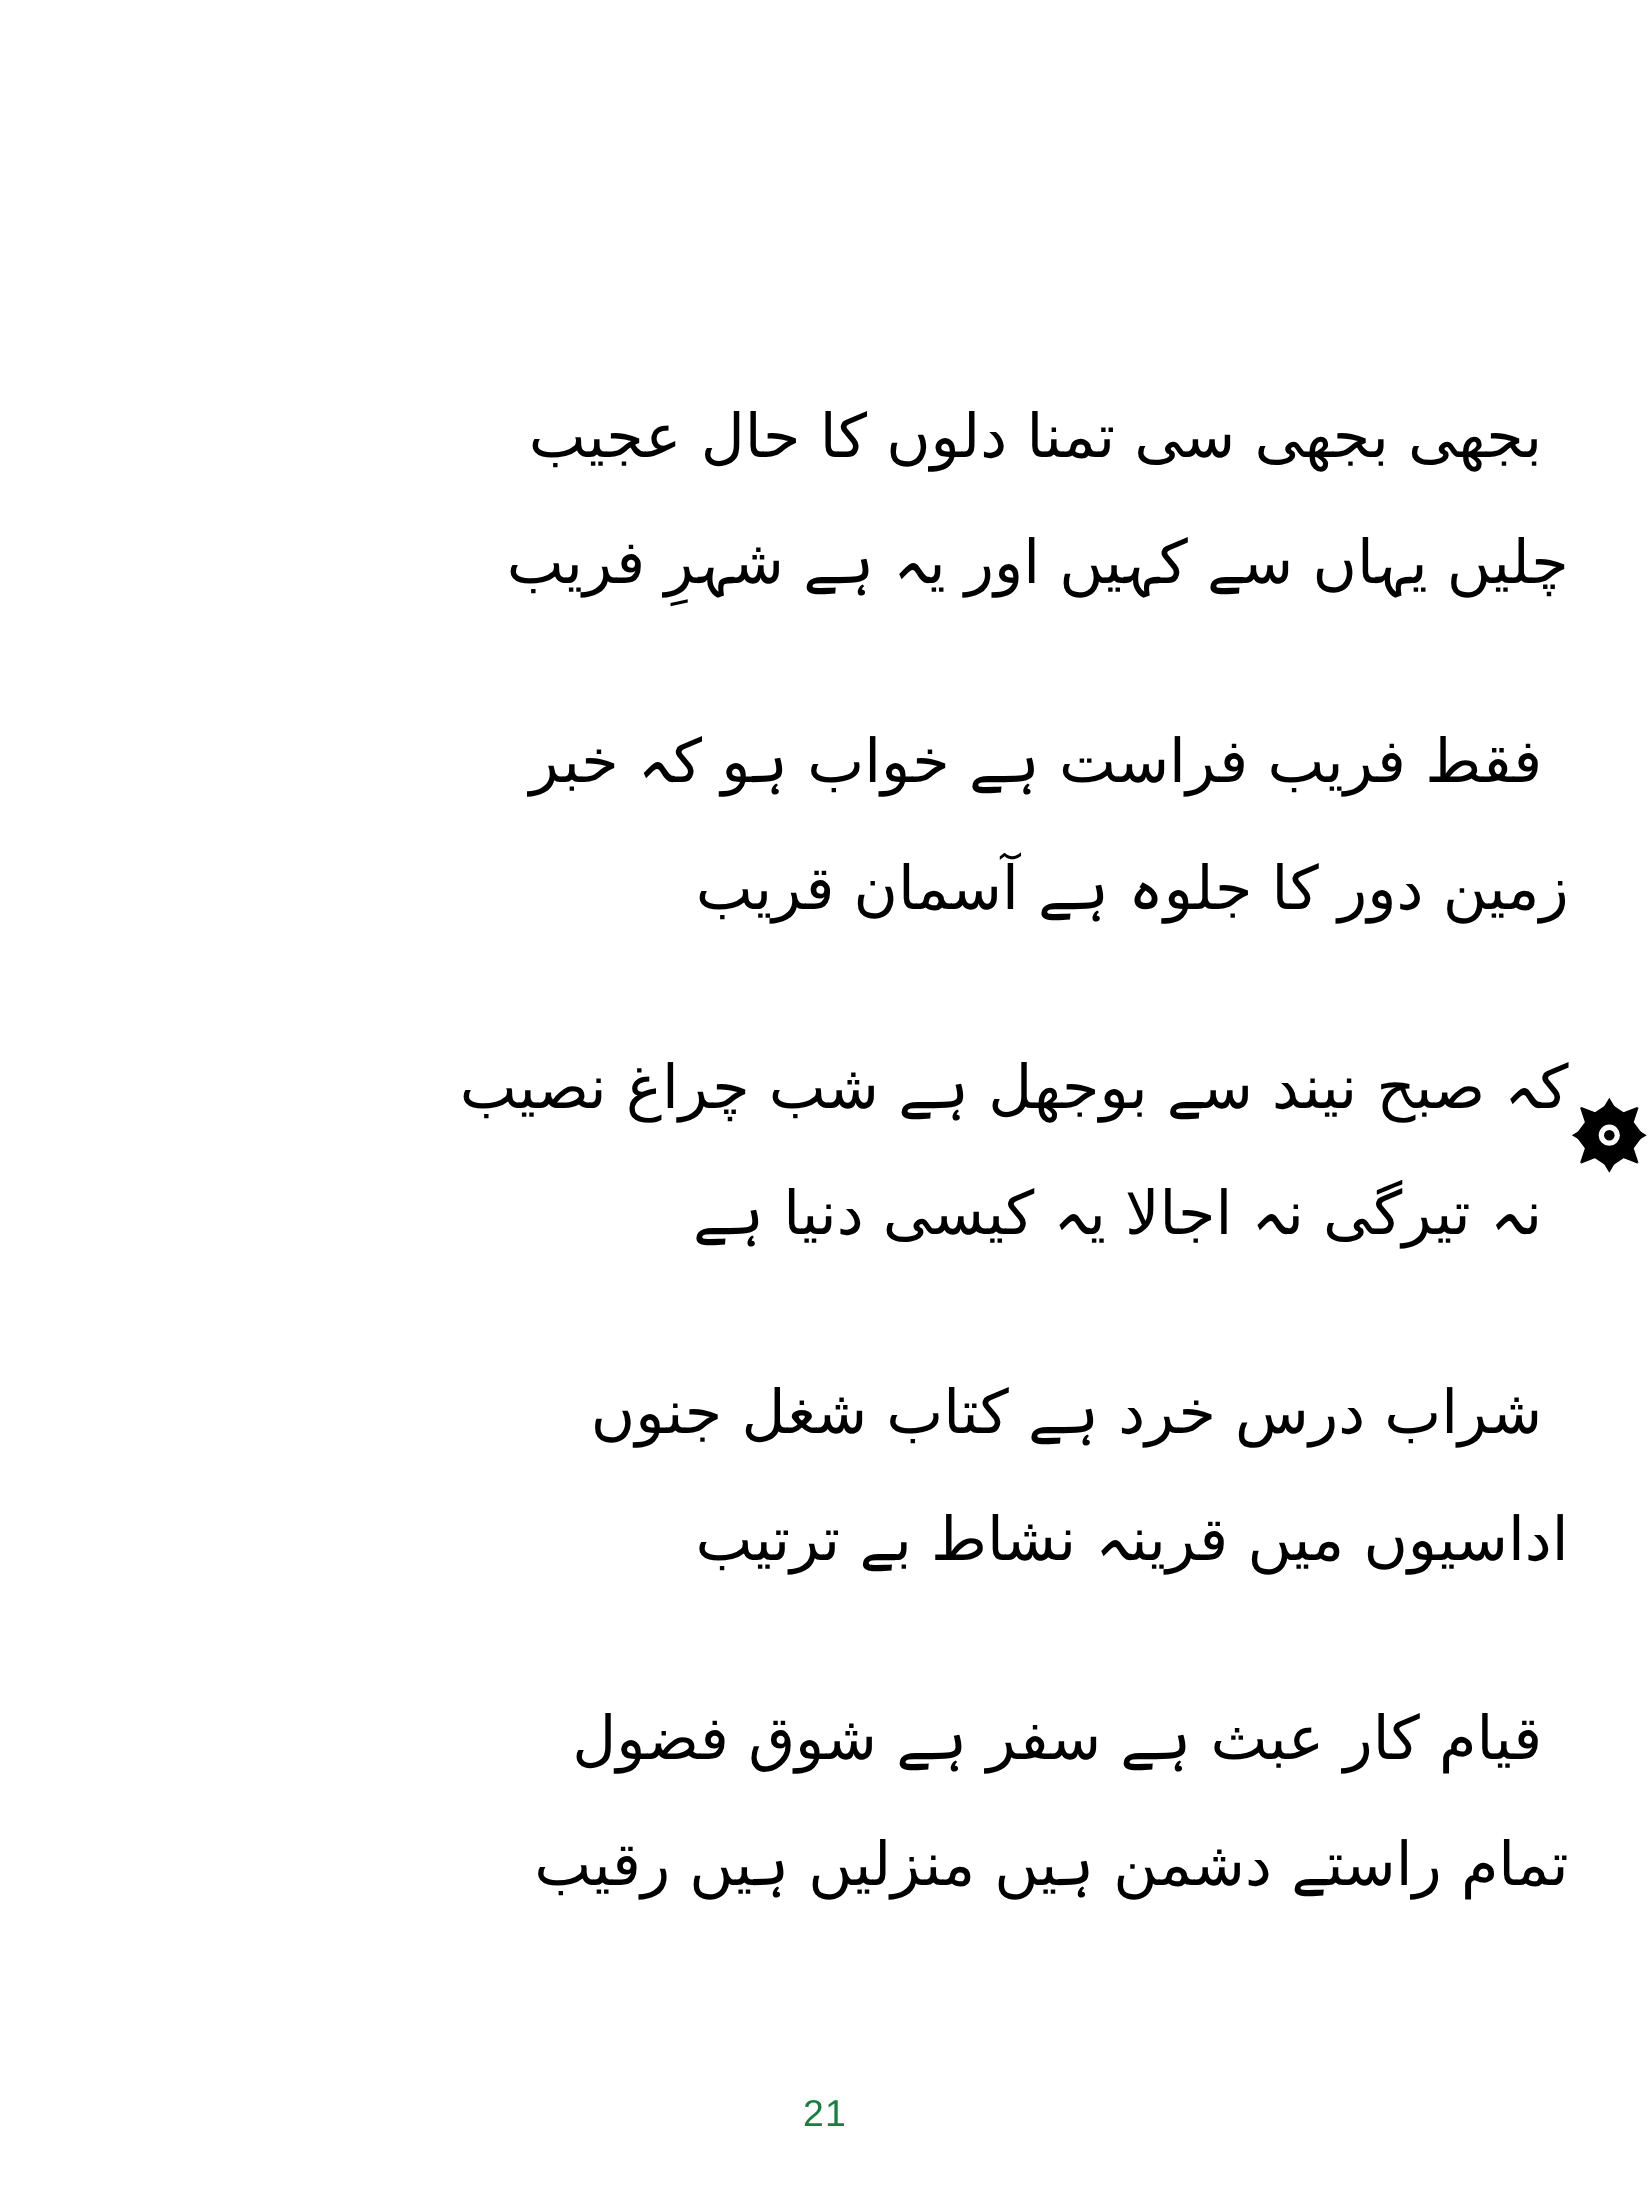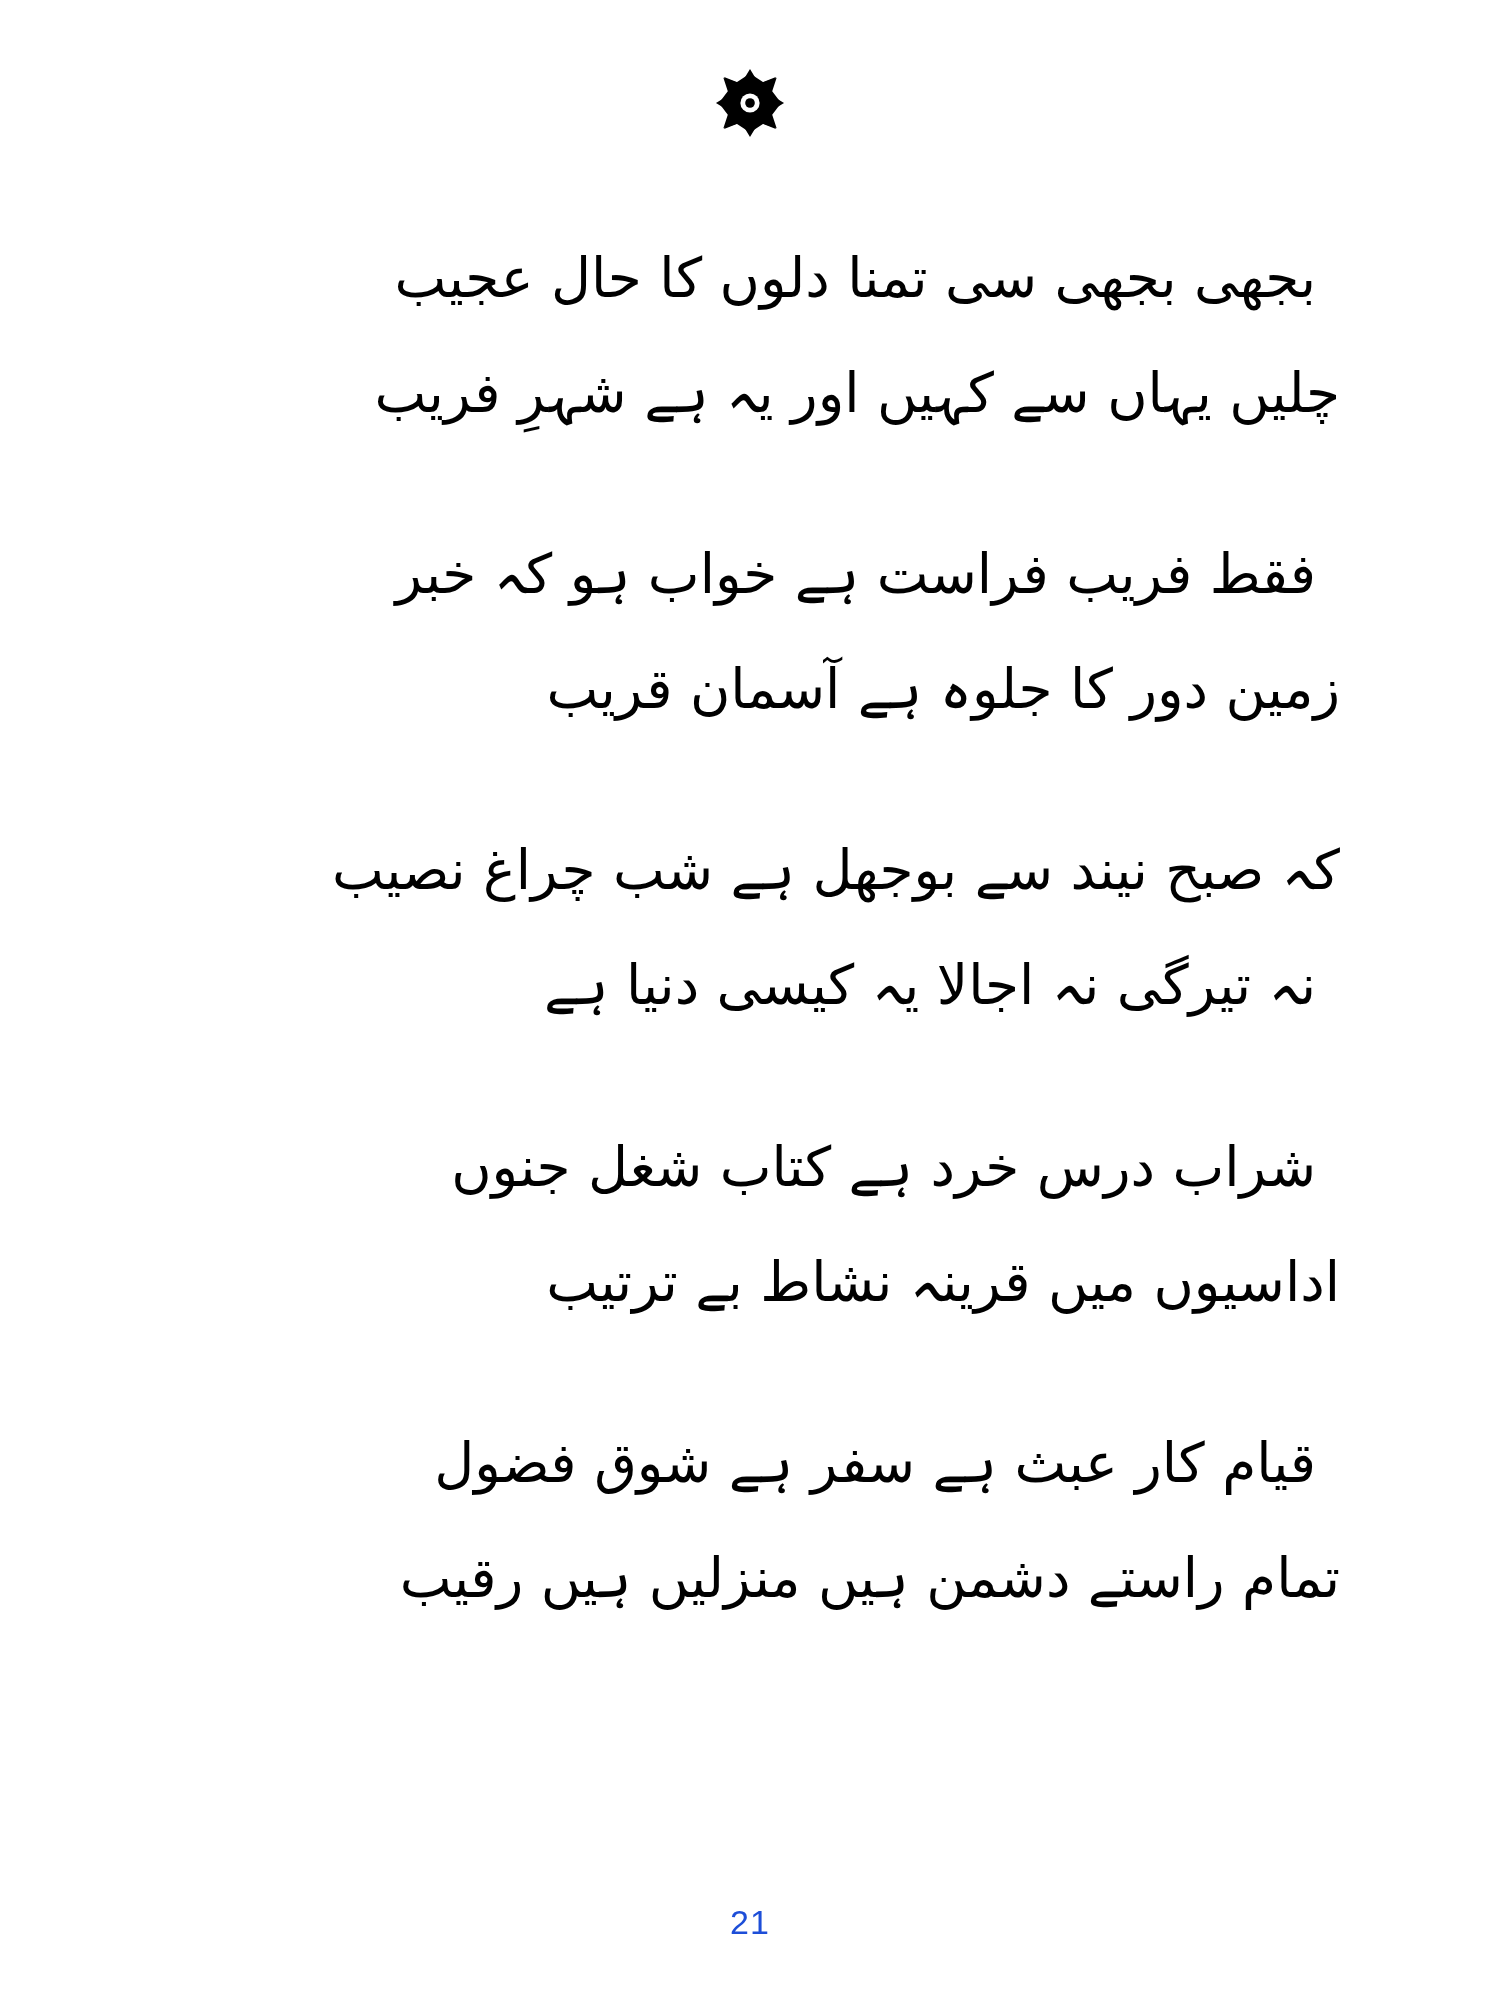--- a/index.html
+++ b/index.html
@@ -15,21 +15,21 @@
     font-family: "DejaVu Sans", sans-serif;
     color: #000000;
     overflow: hidden;
   }
 
   .page {
     position: absolute;
     inset: 0;
     background: #ffffff;
     display: flex;
-    flex-direction: column;
+    flex-direction: row;
     align-items: center;
   }
 
   
   .ornament-wrap {
     margin-top: 64px;
     height: 78px;
     display: flex;
     align-items: center;
     justify-content: center;
@@ -83,21 +83,21 @@
   
   .page-number {
     position: absolute;
     bottom: 58px;
     left: 0;
     right: 0;
     text-align: center;
     font-family: "Liberation Sans", sans-serif;
     font-size: 34px;
     letter-spacing: 1px;
-    color: #1d4ed8;
+    color: #15803d;
     direction: ltr;
   }
 </style>
 </head>
 <body>
 
 <div class="page">
 
   <div class="ornament-wrap">
     <svg class="ornament" viewBox="0 0 100 100" aria-hidden="true">

